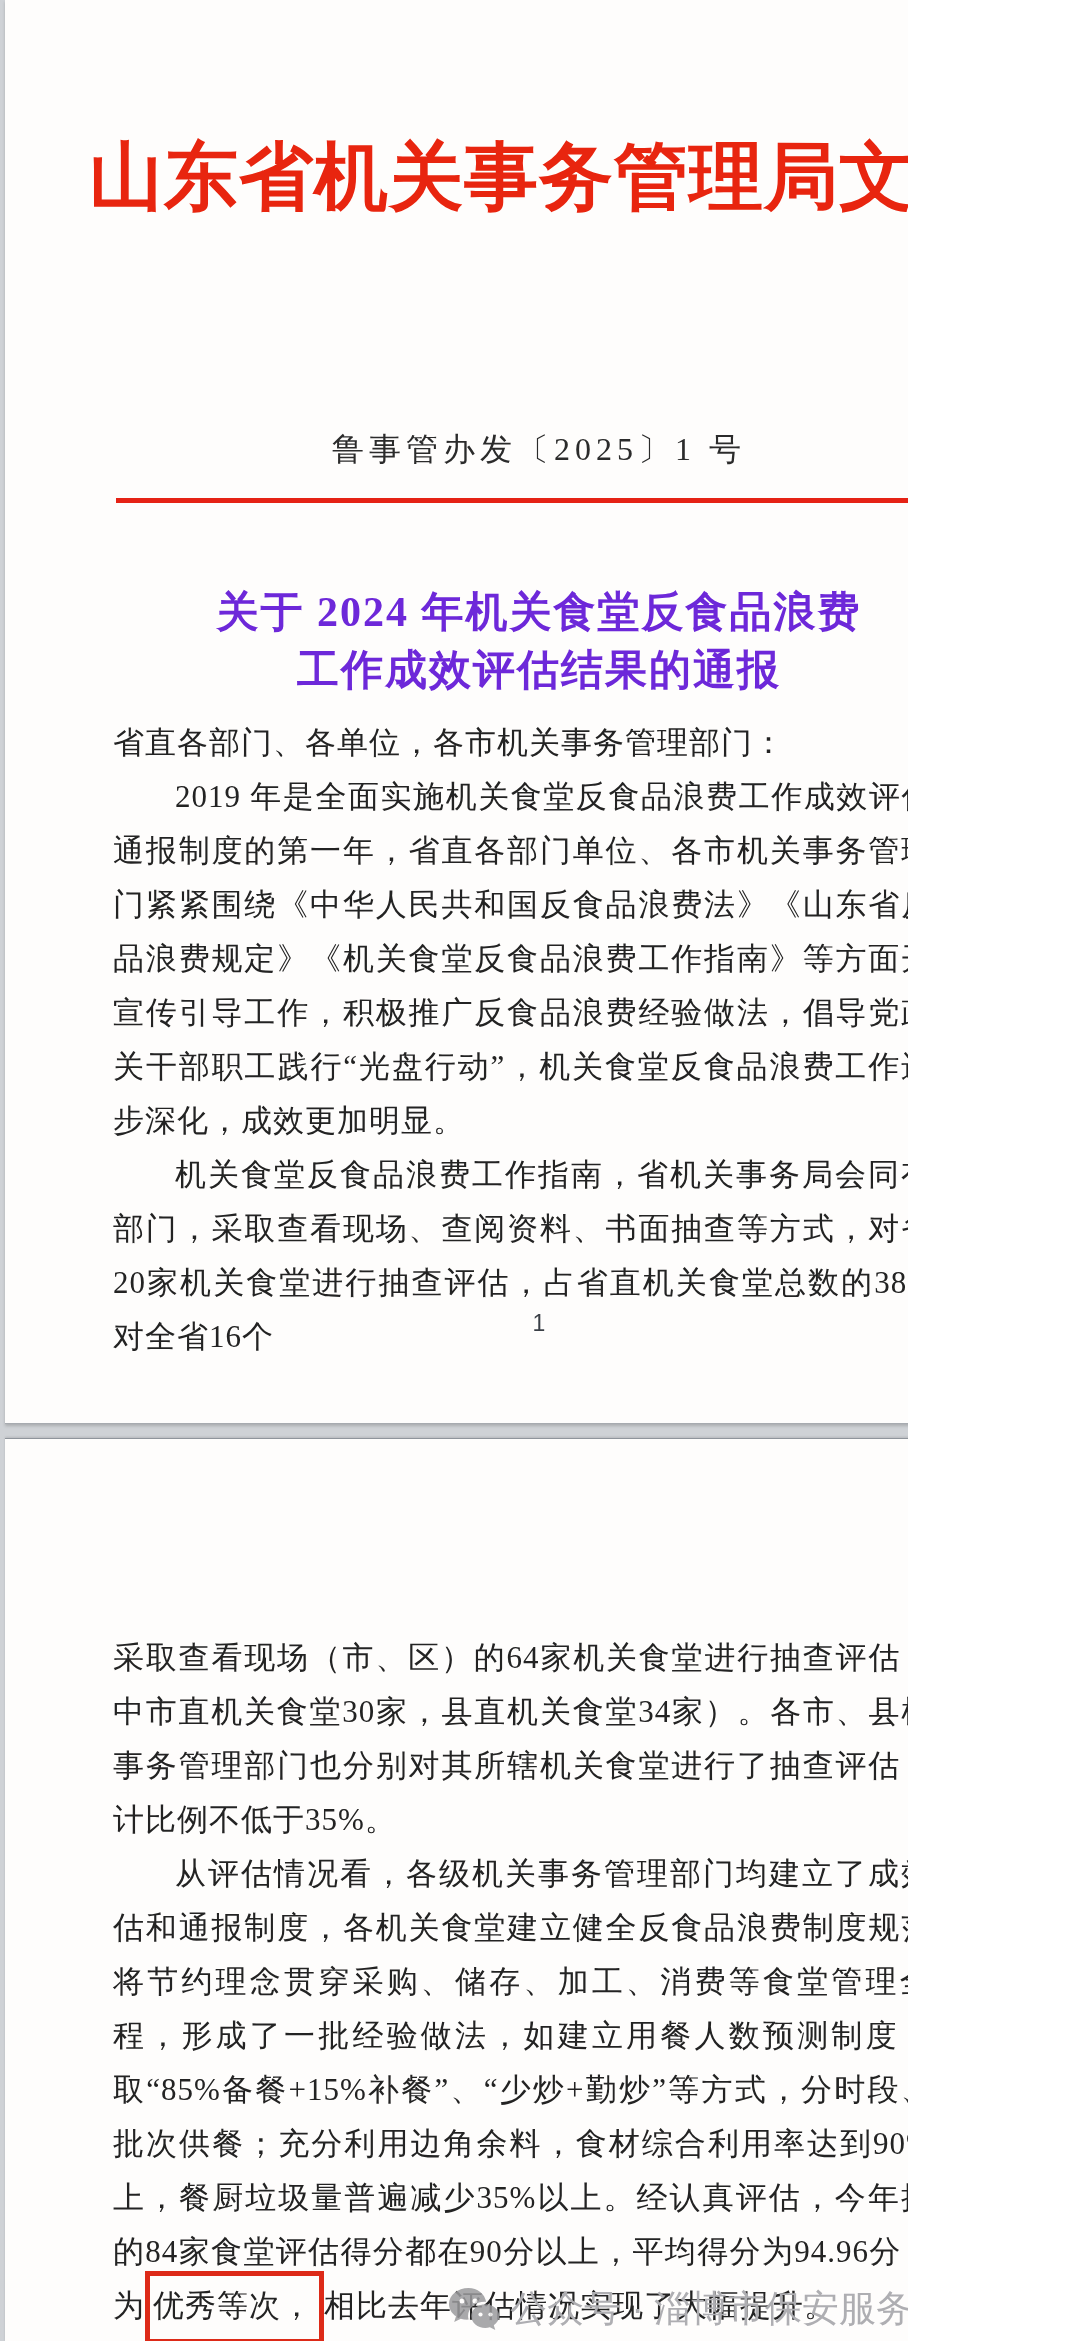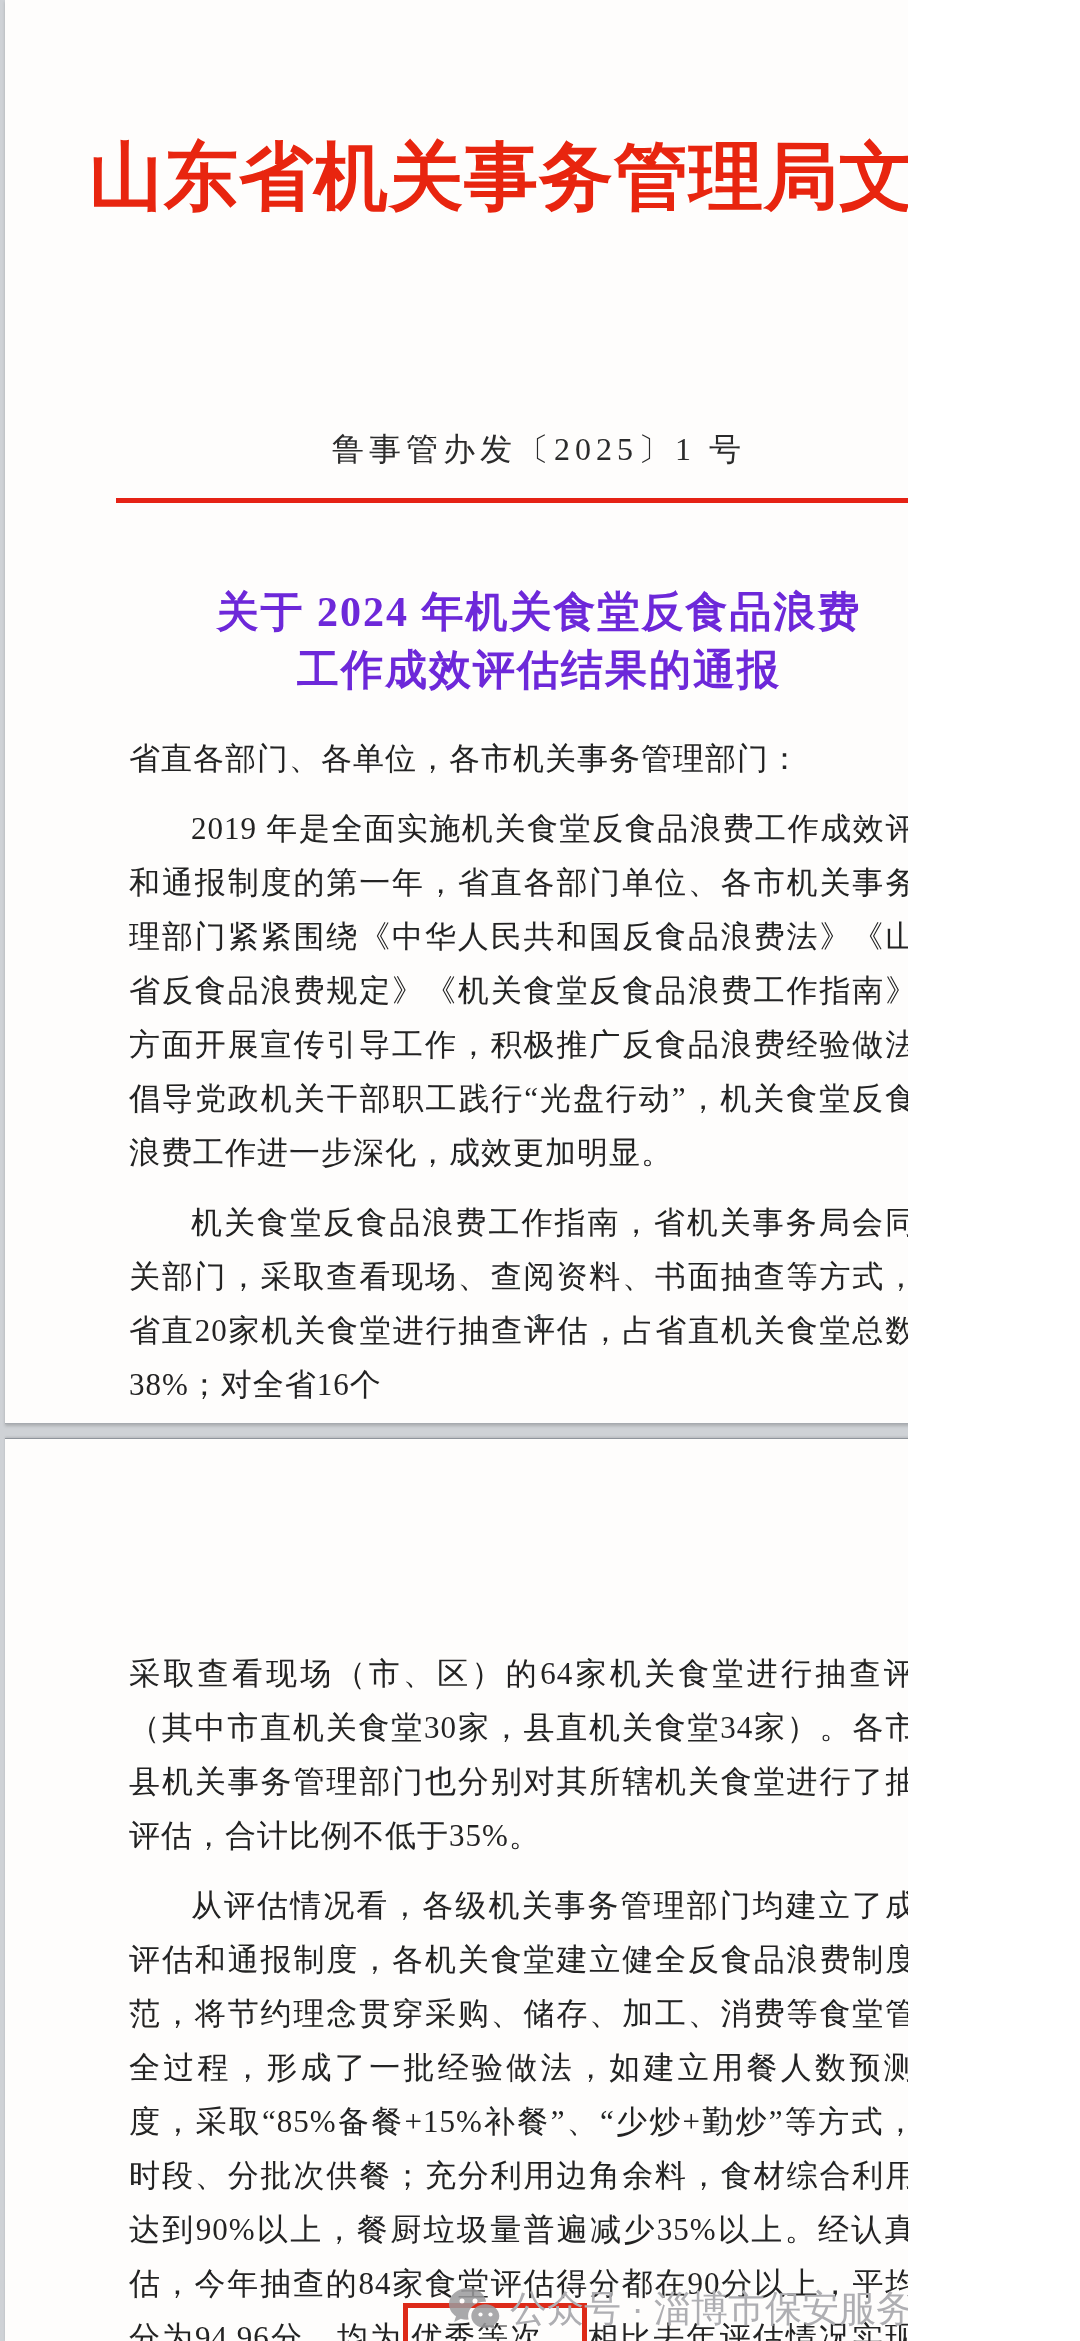--- a/index.html
+++ b/index.html
@@ -78,21 +78,21 @@
     left:108px;
     width:853px;
     font-size:31px;
     line-height:54px;
     color:#232323;
     text-align:justify;
     letter-spacing:1px;
   }
   .body-p1{ top:716px; }
   .body-p2{ top:192px; }
-  .body-text p{ margin:16px; }
+  .body-text p{ margin:0; }
   .indent{ text-indent:2em; }
   .page-number{
     position:absolute;
     top:1310px;
     left:0;
     width:100%;
     text-align:center;
     font-size:23px;
     color:#3a3f46;
     font-family:"Liberation Sans",sans-serif;

